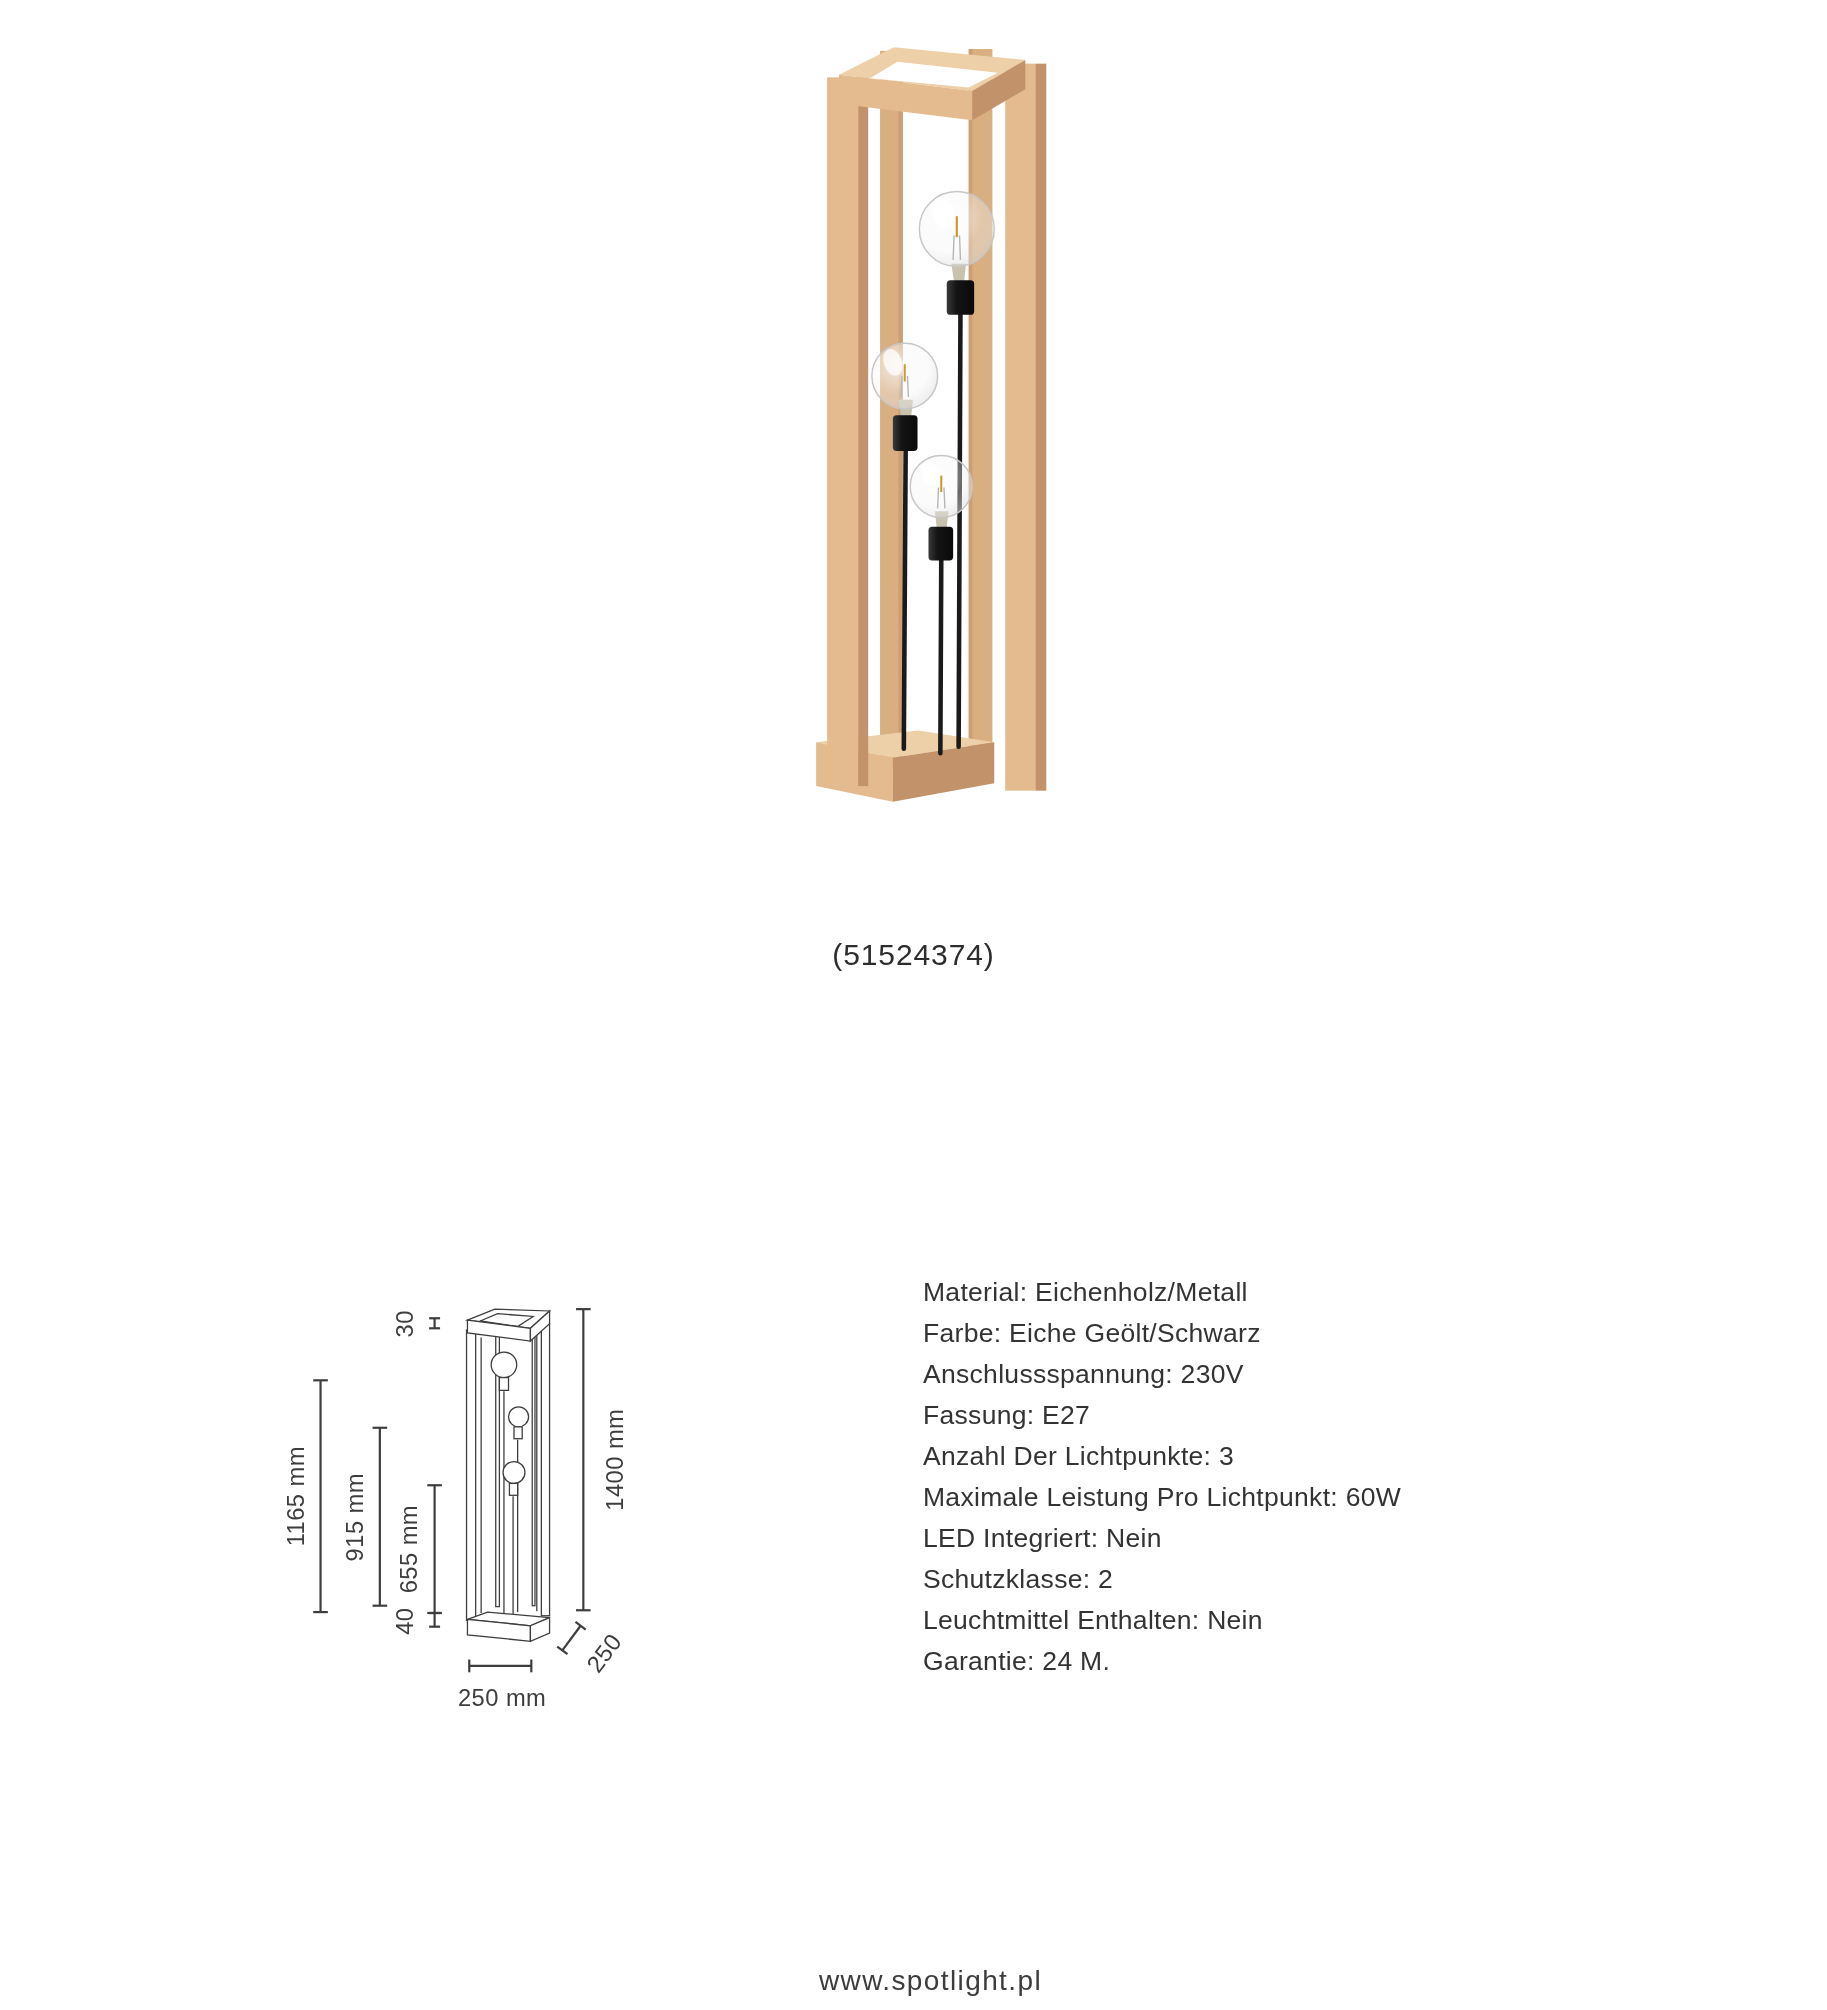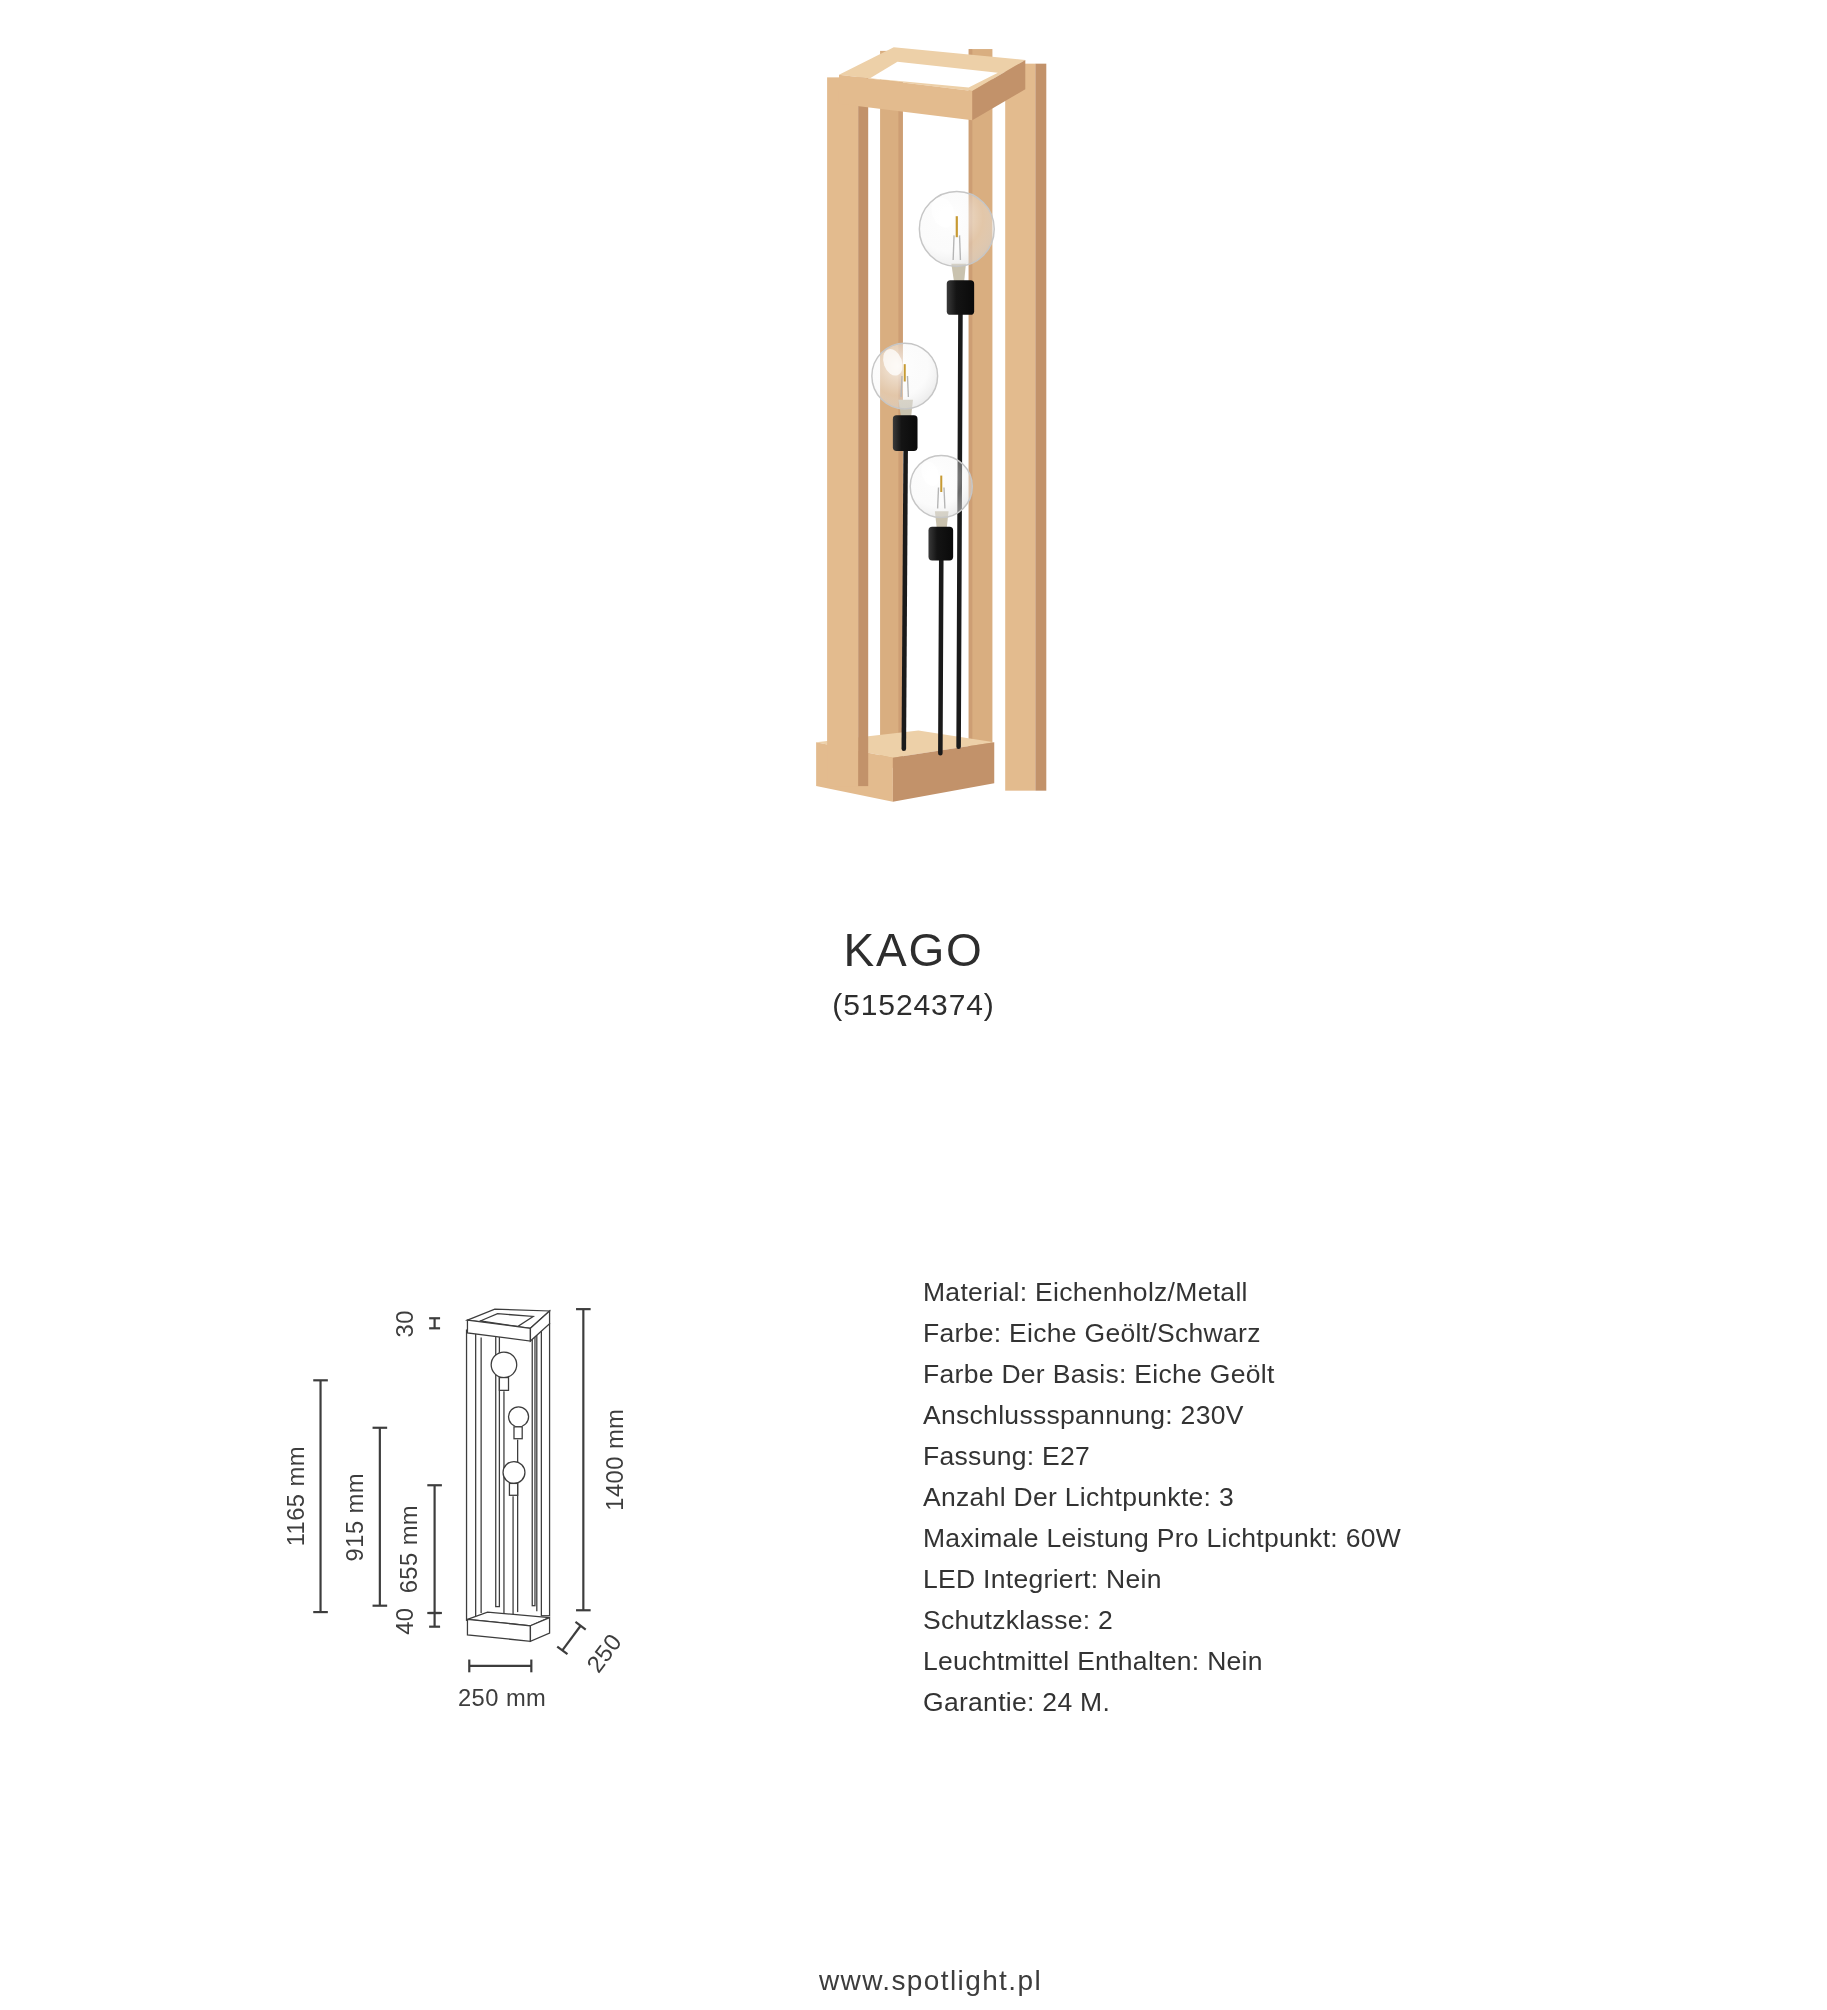--- a/index.html
+++ b/index.html
@@ -117,21 +117,20 @@
       <g>
         <polygon class="p-wood-top" points="58,52 118,22 262,36 204,70"></polygon>
         <polygon fill="#ffffff" points="92,56 122,38 232,50 200,66"></polygon>
         <polygon class="p-wood" points="58,52 204,70 204,102 58,84"></polygon>
         <polygon class="p-wood-dark" points="204,70 262,36 262,68 204,102"></polygon>
       </g>
     </svg>
   </div>
 
   <div class="title-block">
-    <div class="product-name">KAGO</div>
     <div class="product-sku">(51524374)</div>
   </div>
 
   <div class="drawing-wrap">
     <svg width="365" height="439" viewBox="0 0 400 480">
 
       <g>
 
         <rect class="wire" x="211" y="50" width="10" height="318"></rect>
         <line class="wire-line" x1="227" y1="58" x2="227" y2="360"></line>
@@ -215,21 +214,20 @@
         <line class="dim-line" x1="310.4" y1="396.8" x2="321.6" y2="405.2"></line>
         <line class="dim-line" x1="330.4" y1="369.8" x2="341.6" y2="378.2"></line>
         <text class="dim-label" x="362" y="404" text-anchor="middle" dominant-baseline="central" transform="rotate(-53 362 404)">250</text>
       </g>
     </svg>
   </div>
 
   <div class="specs">
     <div class="spec-line">Material: Eichenholz/Metall</div>
     <div class="spec-line">Farbe: Eiche Geölt/Schwarz</div>
-    <div class="spec-line">Farbe Der Basis: Eiche Geölt</div>
     <div class="spec-line">Anschlussspannung: 230V</div>
     <div class="spec-line">Fassung: E27</div>
     <div class="spec-line">Anzahl Der Lichtpunkte: 3</div>
     <div class="spec-line">Maximale Leistung Pro Lichtpunkt: 60W</div>
     <div class="spec-line">LED Integriert: Nein</div>
     <div class="spec-line">Schutzklasse: 2</div>
     <div class="spec-line">Leuchtmittel Enthalten: Nein</div>
     <div class="spec-line">Garantie: 24 M.</div>
   </div>
 

